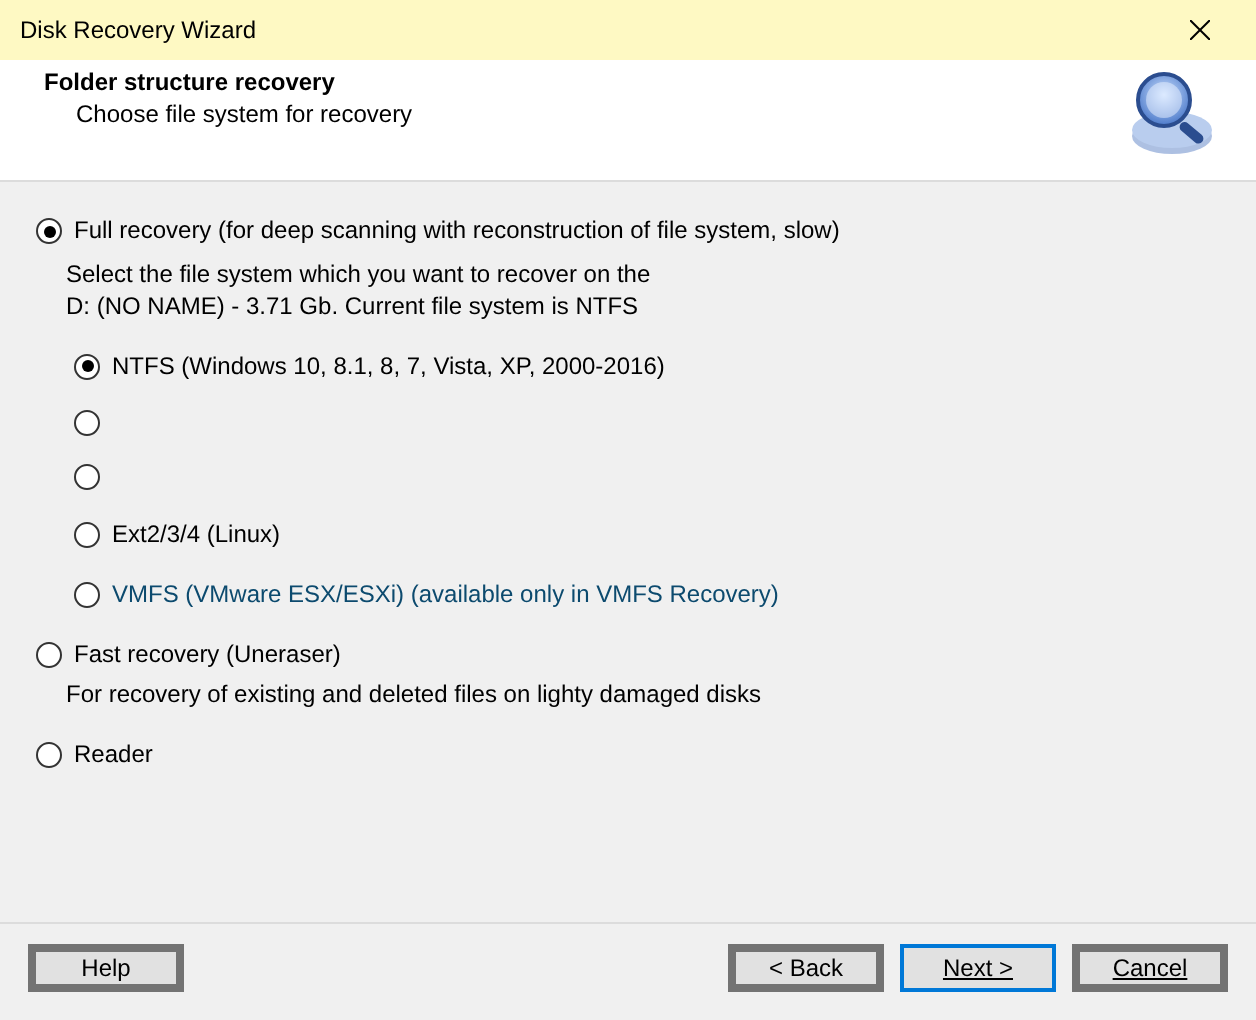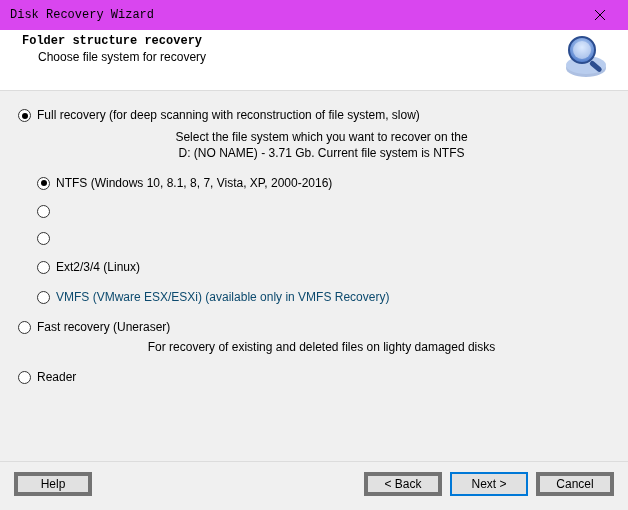--- a/index.html
+++ b/index.html
@@ -18,22 +18,21 @@
     height: 510px;
     display: flex;
     flex-direction: column;
     box-sizing: border-box;
   }
   .titlebar {
     height: 30px;
     display: flex;
     align-items: center;
     padding: 0 8px 0 10px;
-    background: #d946ef;
-    font-family: Liberation Mono, monospace;
+    background: #fef9c3;
   }
   .titlebar-title {
     flex: 1;
     font-size: 12px;
   }
   .close-btn {
     width: 40px;
     height: 28px;
     display: flex;
     align-items: center;
@@ -44,21 +43,20 @@
   .header {
     padding: 4px 12px 10px 22px;
     display: flex;
     align-items: flex-start;
   }
   .header-text { flex: 1; }
   .header-title {
     font-weight: bold;
     font-size: 12px;
     margin-bottom: 2px;
-    font-family: Liberation Mono, monospace;
   }
   .header-sub {
     font-size: 12px;
     margin-left: 16px;
   }
   .header-icon {
     width: 48px;
     height: 48px;
     margin-right: 6px;
     margin-top: -2px;
@@ -97,21 +95,20 @@
     top: 2.5px; left: 2.5px;
     width: 6px; height: 6px;
     background: #000;
     border-radius: 50%;
   }
   .option-label { line-height: 16px; }
   .desc {
     margin-left: 15px;
     margin-top: 6px;
     line-height: 16px;
-    text-align: center;
   }
   .fs-group {
     margin-left: 19px;
     margin-top: 14px;
   }
   .fs-row {
     display: flex;
     align-items: center;
     margin-bottom: 14px;
   }
@@ -134,21 +131,21 @@
     font-family: inherit;
     font-size: 12px;
     cursor: pointer;
     box-sizing: border-box;
   }
   .btn.primary {
     border: 2px solid #0078d7;
     background: #e1e1e1;
   }
   .spacer { flex: 1; }
-  .btn + .btn { margin-left: 8px; }
+  .btn + .btn { margin-left: 8px; text-decoration: underline; }
   .btn.help { min-width: 78px; }
 </style>
 </head>
 <body>
 
 <div class="window">
 
   <div class="titlebar">
     <div class="titlebar-title">Disk Recovery Wizard</div>
     <div class="close-btn">

